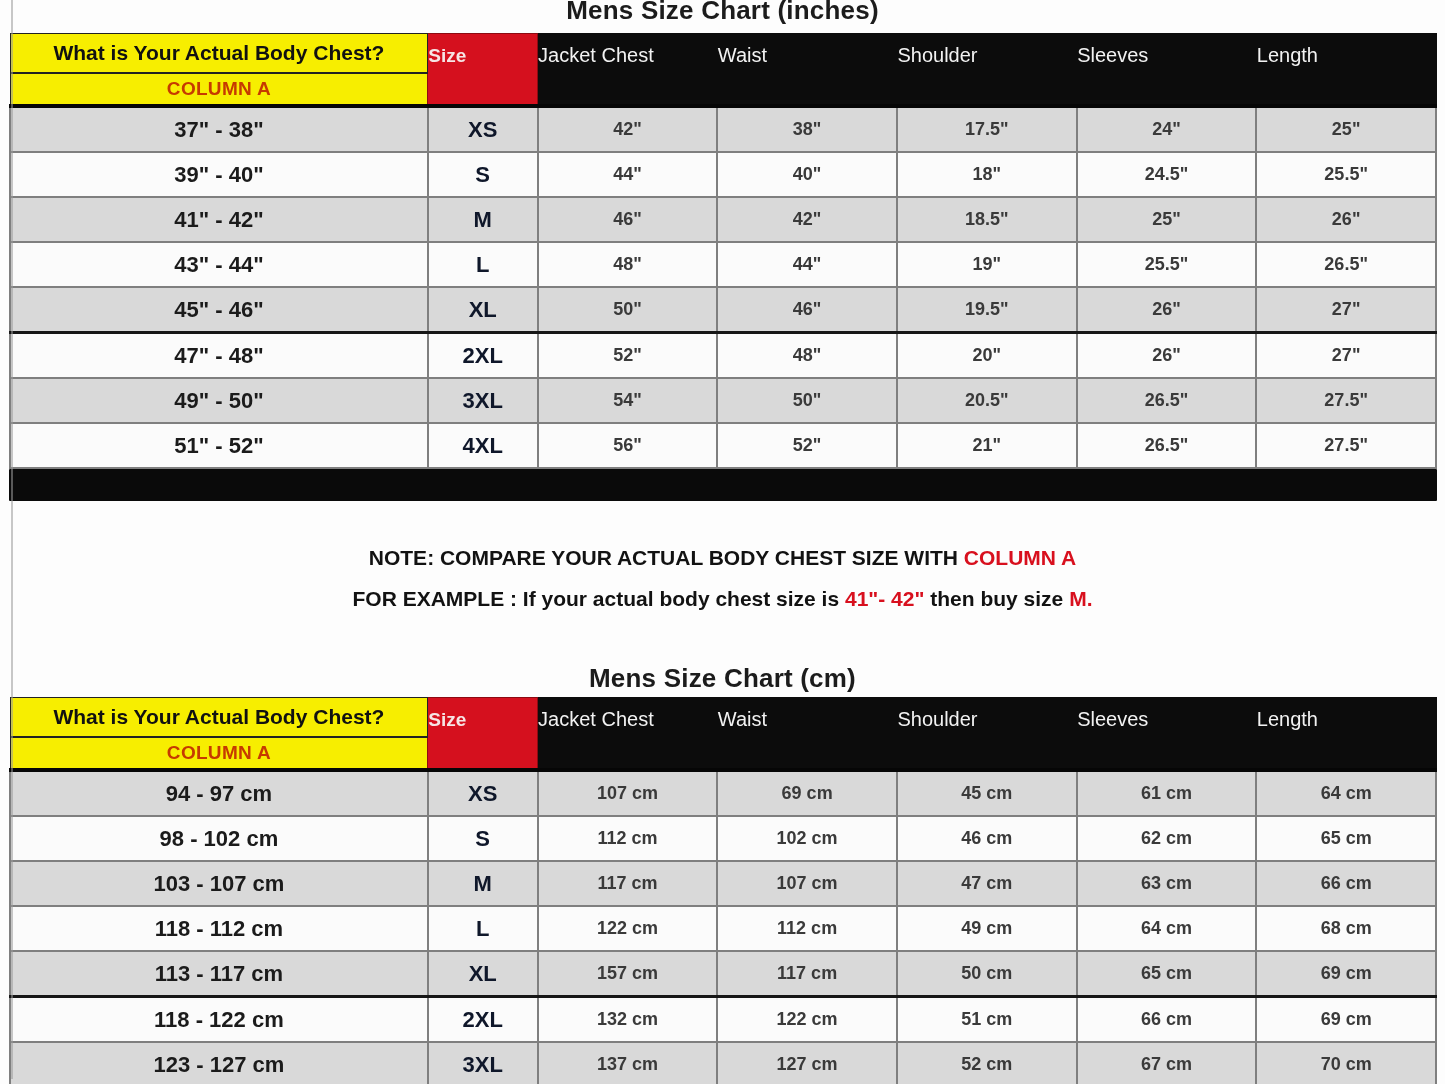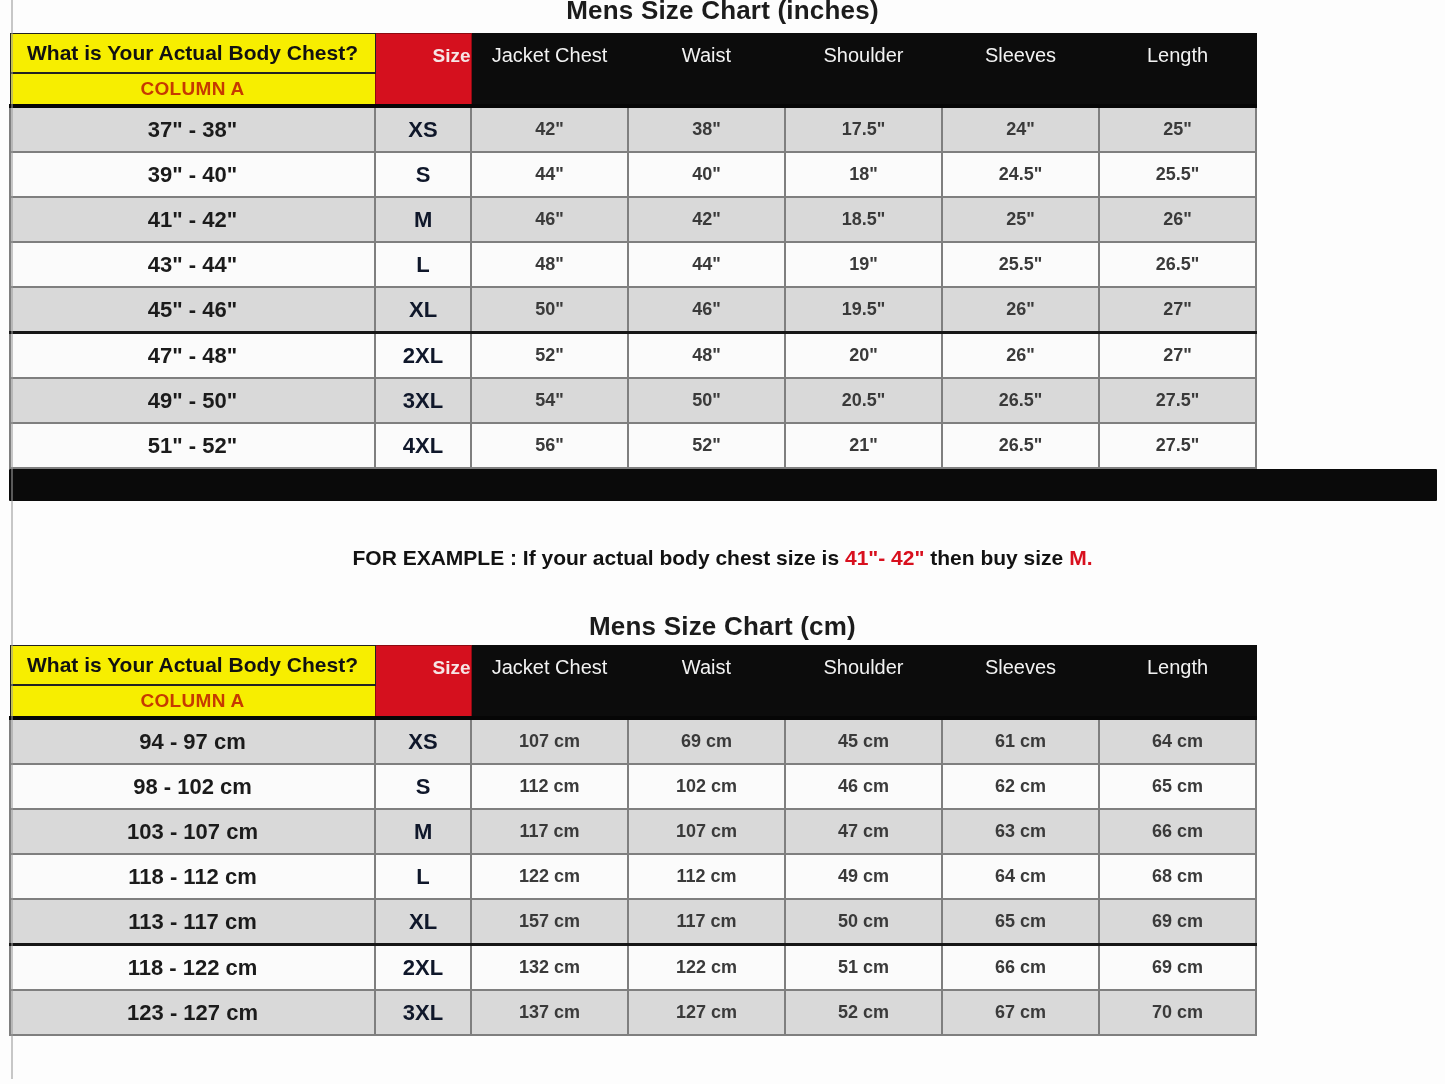--- a/index.html
+++ b/index.html
@@ -15,24 +15,24 @@
   .page::before {
     content:""; position:absolute; left:11px; top:0; width:2px; height:1084px;
     background:#9a9a9a; opacity:.55;
   }
 
   .chart-title {
     text-align:center; font-size:26px; font-weight:600; color:#1c1c1c;
     height:30px; line-height:30px; letter-spacing:.2px;
   }
   .title-inches { margin-top:-5px; }
-  .title-cm { margin-top:33px; margin-bottom:4px; }
+  .title-cm { margin-top:44px; margin-bottom:4px; }
 
   table.size-table {
-    width:1248px; margin-left:9px; border-collapse:collapse; table-layout:fixed;
+    width:1428px; margin-left:9px; border-collapse:collapse; table-layout:fixed;
     border:1px solid #555;
   }
   .mt-inches { margin-top:8px; }
 
   col.c-chest { width:29.3%; }
   col.c-size  { width:7.7%; }
   col.c-m     { width:12.6%; }
 
   thead { border-bottom:4px solid #060606; }
   th { padding:0; font-weight:bold; }
@@ -40,26 +40,26 @@
   th.colA {
     background:#F7EE00; color:#111; font-size:21px; height:38px;
     border:1px solid #222; border-bottom:2px solid #222; text-align:center;
   }
   th.colA2 {
     background:#F7EE00; color:#C63A00; font-size:19px; height:30px;
     border:1px solid #222; text-align:center; letter-spacing:.3px;
   }
   th.sizeh {
     background:#D5101E; color:#F6E5E5; font-size:19px; font-weight:bold;
-    vertical-align:top; padding-top:11px; text-align:right;
+    vertical-align:top; padding-top:11px; text-align:left;
     border:1px solid #8d0a12;
   }
   th.mh {
     background:#0C0C0C; color:#F2F2F2; font-size:20px; font-weight:500;
-    vertical-align:top; padding-top:10px; text-align:center;
+    vertical-align:top; padding-top:10px; text-align:left;
     border:1px solid #0C0C0C;
   }
 
   tbody td {
     text-align:center; height:41px;
     border:2px solid #7f7f7f; border-top-width:1px;
   }
   tbody tr.gray td  { background:#D9D9D9; }
   tbody tr.white td { background:#FBFBFB; }
   tbody tr.thick-top td { border-top:3px solid #161616; }
@@ -179,20 +179,21 @@
           <td class="val">21"</td>
           <td class="val">26.5"</td>
           <td class="val">27.5"</td>
         </tr>
       </tbody>
   </table>
 
   <div class="black-bar"></div>
 
   <div class="note-block">
+    <div class="note-line"><span>NOTE: COMPARE YOUR ACTUAL BODY CHEST SIZE WITH </span><span class="red">COLUMN A</span></div>
     <div class="note-line"><span>FOR EXAMPLE : If your actual body chest size is </span><span class="red">41"- 42"</span><span> then buy size </span><span class="red">M.</span></div>
   </div>
 
   <div class="chart-title title-cm">Mens Size Chart (cm)</div>
 
   <table class="size-table">
     <colgroup>
       <col class="c-chest">
         <col class="c-size">
       <col class="c-m">

